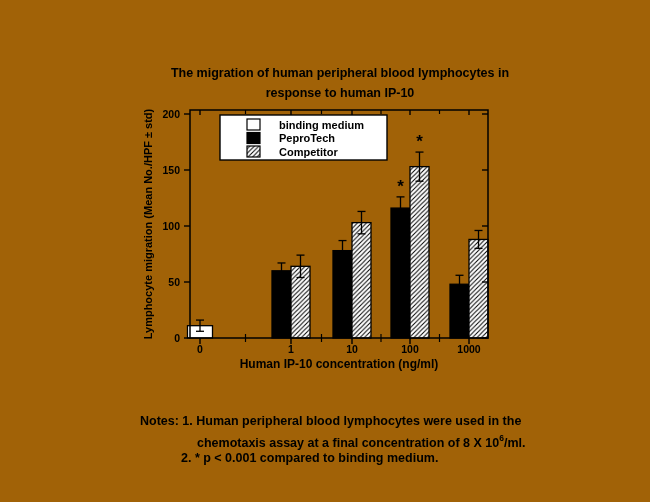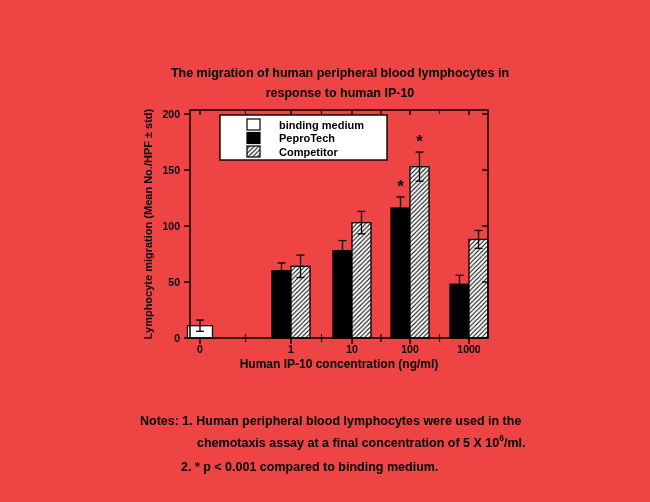--- a/index.html
+++ b/index.html
@@ -1,25 +1,25 @@
 <!DOCTYPE html>
 <html><head>
 <meta charset="utf-8">
 <style>
   html,body{margin:0;padding:0}
   body{width:650px;height:502px;background:#fff;position:relative;overflow:hidden;
        font-family:"Liberation Sans","DejaVu Sans",sans-serif;}
-  .figure{position:absolute;inset:0;background:#ef4444;}
+  .figure{position:absolute;inset:0;background:#a16207;}
   .title{position:absolute;left:100px;top:63px;width:480px;text-align:center;
          font-weight:bold;font-size:12.5px;line-height:20px;color:#000;}
   #chart-svg{position:absolute;left:0;top:0;}
   .note-line{position:absolute;font-weight:bold;font-size:12.5px;color:#000;white-space:nowrap;margin-top:32px;}
   #note1{left:140px;top:382px}
   #note2{left:197px;top:404px}
-  #note3{left:181px;top:428px}
+  #note3{left:181px;top:419px}
   .sup{font-size:8.5px;position:relative;top:-6px;}
   text{font-family:"Liberation Sans","DejaVu Sans",sans-serif;font-weight:bold;fill:#000;}
   .tick{font-size:10.5px;}
   .axis-label{font-size:12px;}
   .axis-label-y{font-size:11px;}
   .legend-label{font-size:11px;}
   .star{font-size:17px;}
 </style>
 </head>
 <body>
@@ -122,16 +122,16 @@
         <rect x="247" y="132.5" width="13" height="11" fill="#000000" stroke="#000000" stroke-width="1.2"></rect>
         <text x="279" y="142" class="legend-label">PeproTech</text>
         <rect x="247" y="146" width="13" height="11" fill="url(#hatch)" stroke="#000000" stroke-width="1.2"></rect>
         <text x="279" y="155.5" class="legend-label">Competitor</text>
       </g>
       <text x="339" y="368" text-anchor="middle" class="axis-label">Human IP-10 concentration (ng/ml)</text>
       <text x="152" y="224" transform="rotate(-90 152 224)" text-anchor="middle" class="axis-label-y">Lymphocyte migration (Mean No./HPF ± std)</text>
     </svg>
 
   <div class="note-line" id="note1">Notes: 1. Human peripheral blood lymphocytes were used in the</div>
-  <div class="note-line" id="note2"><span>chemotaxis assay at a final concentration of 5 X 10</span><span class="sup">6</span><span>/ml.</span></div>
+  <div class="note-line" id="note2"><span>chemotaxis assay at a final concentration of 8 X 10</span><span class="sup">6</span><span>/ml.</span></div>
   <div class="note-line" id="note3">2. * p &lt; 0.001 compared to binding medium.</div>
 
 </div>
 
 </body></html>

